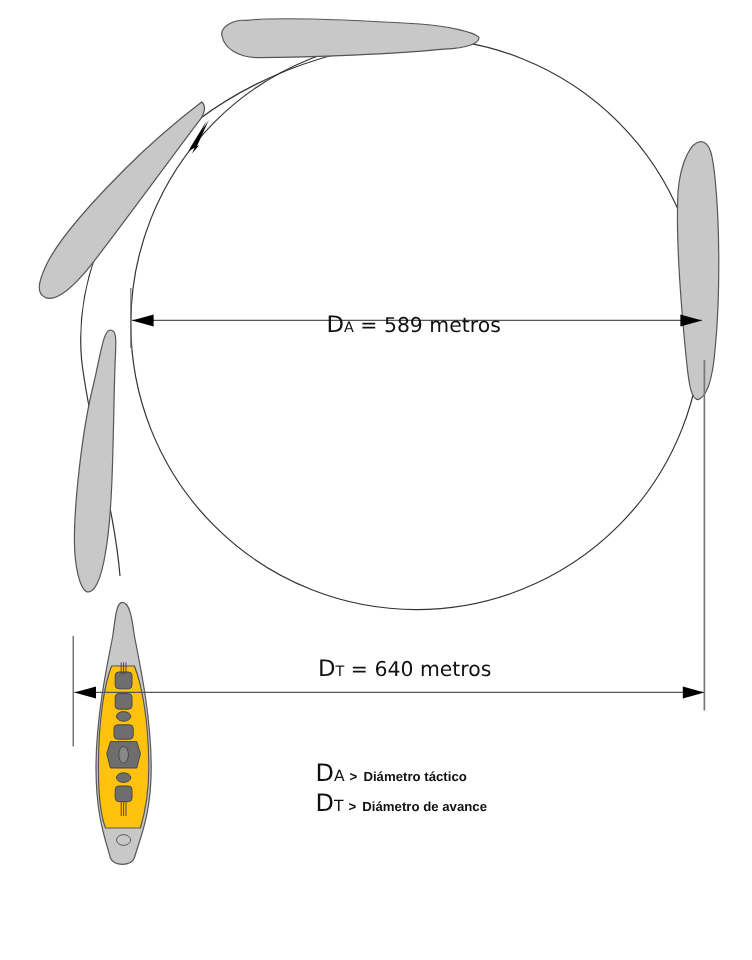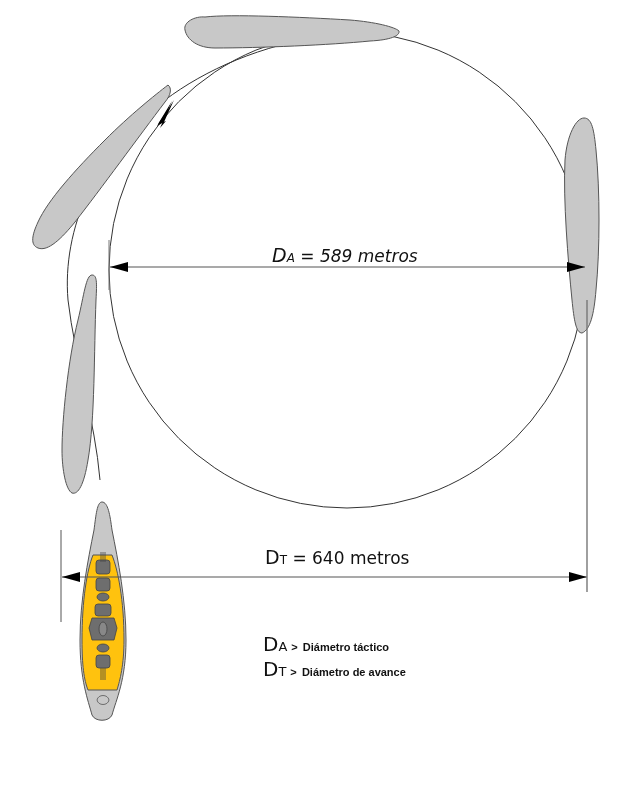--- a/index.html
+++ b/index.html
@@ -64,21 +64,21 @@
   <polygon points="585,267 567,262 567,272" fill="#000"></polygon>
   <line x1="109" y1="240" x2="109" y2="290" stroke="#777" stroke-width="1"></line>
 
   <line x1="62" y1="577" x2="587" y2="577" stroke="#555" stroke-width="1.2"></line>
   <polygon points="62,577 80,572 80,582" fill="#000"></polygon>
   <polygon points="587,577 569,572 569,582" fill="#000"></polygon>
   <line x1="61" y1="530" x2="61" y2="622" stroke="#555" stroke-width="1"></line>
   <line x1="587" y1="300" x2="587" y2="592" stroke="#777" stroke-width="1.4"></line>
 </svg>
 
-<div class="dim-label" style="left:272px; top:244px;font-style:italic;">
+<div class="dim-label" style="left:272px; top:260px;">
   <span class="sym">D</span><span class="sub">A</span>
   <span>=</span>
   <span>589</span>
   <span>metros</span>
 </div>
 
 <div class="dim-label" style="left:265px; top:546px;text-align:center;">
   <span class="sym">D</span><span class="sub">T</span>
   <span>=</span>
   <span>640</span>

